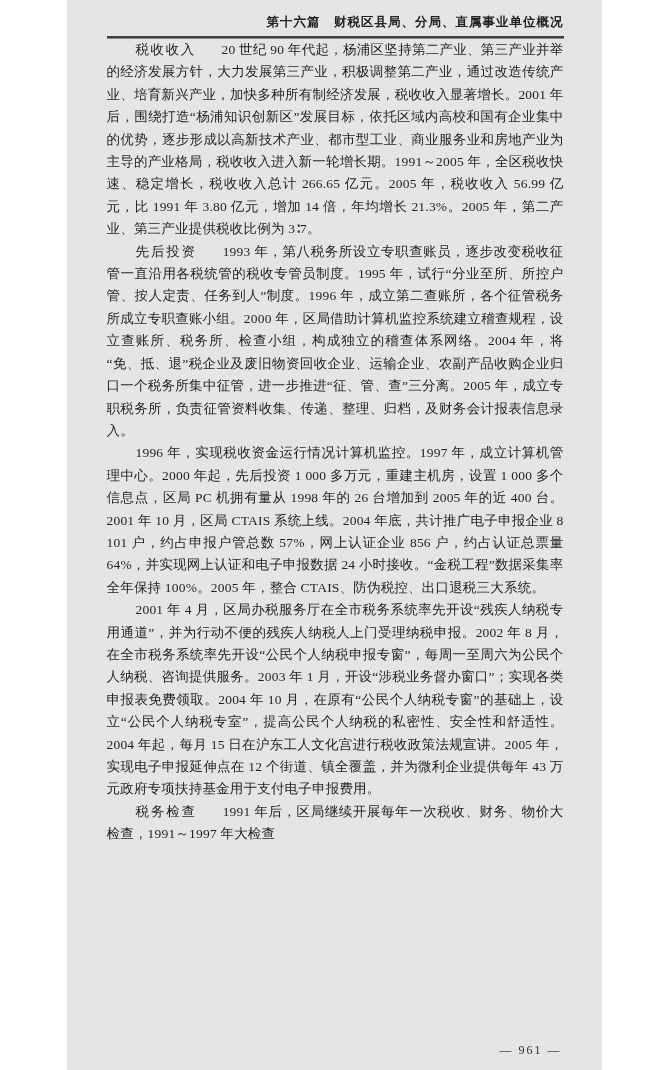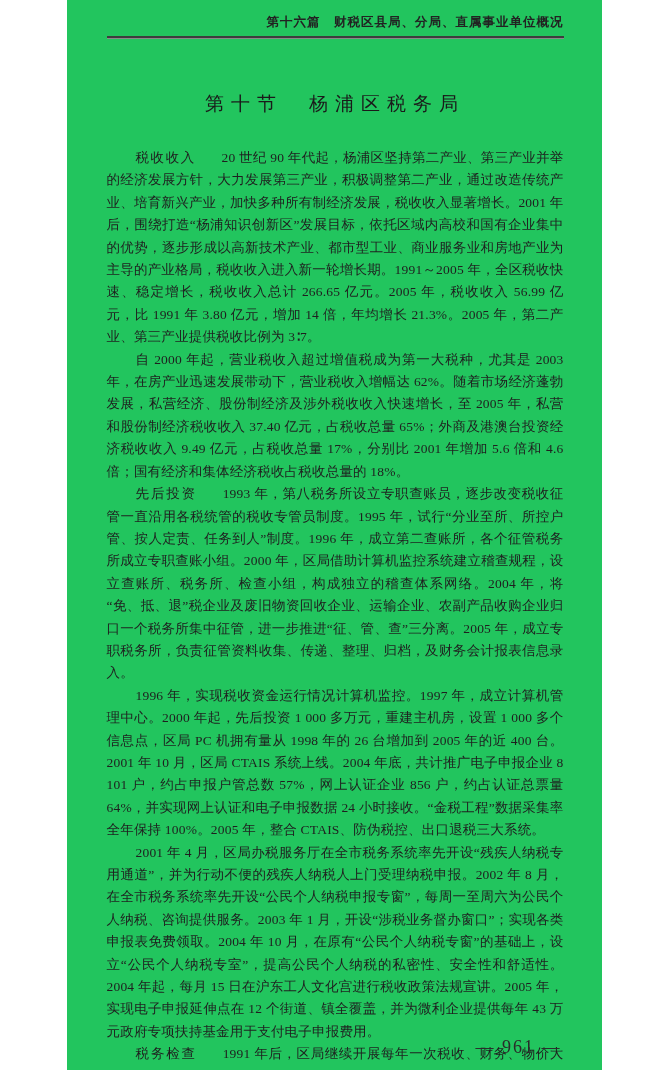--- a/index.html
+++ b/index.html
@@ -5,21 +5,21 @@
   html, body {
     margin: 0;
     padding: 0;
     background: #ffffff;
   }
   .page {
     position: relative;
     width: 535px;
     height: 1070px;
     margin: 0 auto;
-    background: #22c55e;
+    background: #e5e5e5;
     color: #1f1f1f;
     font-family: "Liberation Serif", "DejaVu Serif", serif;
     overflow: hidden;
     box-sizing: border-box;
   }
   .content {
     margin: 0 38px 0 40px; 
   }
   .running-header {
     padding-top: 14px;
@@ -58,36 +58,34 @@
     font-weight: normal;
     letter-spacing: 1.5px;
   }
   .para-label:not(:empty) {
     margin-right: 1.9em;
   }
   .page-number {
     position: absolute;
     right: 40px;
     bottom: 12px;
-    font-size: 18px;
+    font-size: 12px;
     letter-spacing: 2px;
     color: #2a2a2a;
   }
 </style>
 </head>
 <body>
 
 <div class="page">
   <div class="content">
     <div class="running-header">第十六篇　财税区县局、分局、直属事业单位概况</div>
     <div class="header-rule"></div>
-    <h1 class="title">第十节　杨浦区税务局</h1>
     <div class="body">
       <p><span class="para-label">税收收入</span><span>20 世纪 90 年代起，杨浦区坚持第二产业、第三产业并举的经济发展方针，大力发展第三产业，积极调整第二产业，通过改造传统产业、培育新兴产业，加快多种所有制经济发展，税收收入显著增长。2001 年后，围绕打造“杨浦知识创新区”发展目标，依托区域内高校和国有企业集中的优势，逐步形成以高新技术产业、都市型工业、商业服务业和房地产业为主导的产业格局，税收收入进入新一轮增长期。1991～2005 年，全区税收快速、稳定增长，税收收入总计 266.65 亿元。2005 年，税收收入 56.99 亿元，比 1991 年 3.80 亿元，增加 14 倍，年均增长 21.3%。2005 年，第二产业、第三产业提供税收比例为 3∶7。</span></p>
-      <p><span class="para-label"></span><span>自 2000 年起，营业税收入超过增值税成为第一大税种，尤其是 2003 年，在房产业迅速发展带动下，营业税收入增幅达 62%。随着市场经济蓬勃发展，私营经济、股份制经济及涉外税收收入快速增长，至 2005 年，私营和股份制经济税收收入 37.40 亿元，占税收总量 65%；外商及港澳台投资经济税收收入 9.49 亿元，占税收总量 17%，分别比 2001 年增加 5.6 倍和 4.6 倍；国有经济和集体经济税收占税收总量的 18%。</span></p>
       <p><span class="para-label">先后投资</span><span>1993 年，第八税务所设立专职查账员，逐步改变税收征管一直沿用各税统管的税收专管员制度。1995 年，试行“分业至所、所控户管、按人定责、任务到人”制度。1996 年，成立第二查账所，各个征管税务所成立专职查账小组。2000 年，区局借助计算机监控系统建立稽查规程，设立查账所、税务所、检查小组，构成独立的稽查体系网络。2004 年，将“免、抵、退”税企业及废旧物资回收企业、运输企业、农副产品收购企业归口一个税务所集中征管，进一步推进“征、管、查”三分离。2005 年，成立专职税务所，负责征管资料收集、传递、整理、归档，及财务会计报表信息录入。</span></p>
       <p><span class="para-label"></span><span>1996 年，实现税收资金运行情况计算机监控。1997 年，成立计算机管理中心。2000 年起，先后投资 1 000 多万元，重建主机房，设置 1 000 多个信息点，区局 PC 机拥有量从 1998 年的 26 台增加到 2005 年的近 400 台。2001 年 10 月，区局 CTAIS 系统上线。2004 年底，共计推广电子申报企业 8 101 户，约占申报户管总数 57%，网上认证企业 856 户，约占认证总票量 64%，并实现网上认证和电子申报数据 24 小时接收。“金税工程”数据采集率全年保持 100%。2005 年，整合 CTAIS、防伪税控、出口退税三大系统。</span></p>
       <p><span class="para-label"></span><span>2001 年 4 月，区局办税服务厅在全市税务系统率先开设“残疾人纳税专用通道”，并为行动不便的残疾人纳税人上门受理纳税申报。2002 年 8 月，在全市税务系统率先开设“公民个人纳税申报专窗”，每周一至周六为公民个人纳税、咨询提供服务。2003 年 1 月，开设“涉税业务督办窗口”；实现各类申报表免费领取。2004 年 10 月，在原有“公民个人纳税专窗”的基础上，设立“公民个人纳税专室”，提高公民个人纳税的私密性、安全性和舒适性。2004 年起，每月 15 日在沪东工人文化宫进行税收政策法规宣讲。2005 年，实现电子申报延伸点在 12 个街道、镇全覆盖，并为微利企业提供每年 43 万元政府专项扶持基金用于支付电子申报费用。</span></p>
       <p><span class="para-label">税务检查</span><span>1991 年后，区局继续开展每年一次税收、财务、物价大检查，1991～1997 年大检查</span></p>
     </div>
   </div>
   <div class="page-number">— 961 —</div>
 </div>
 
 </body></html>

